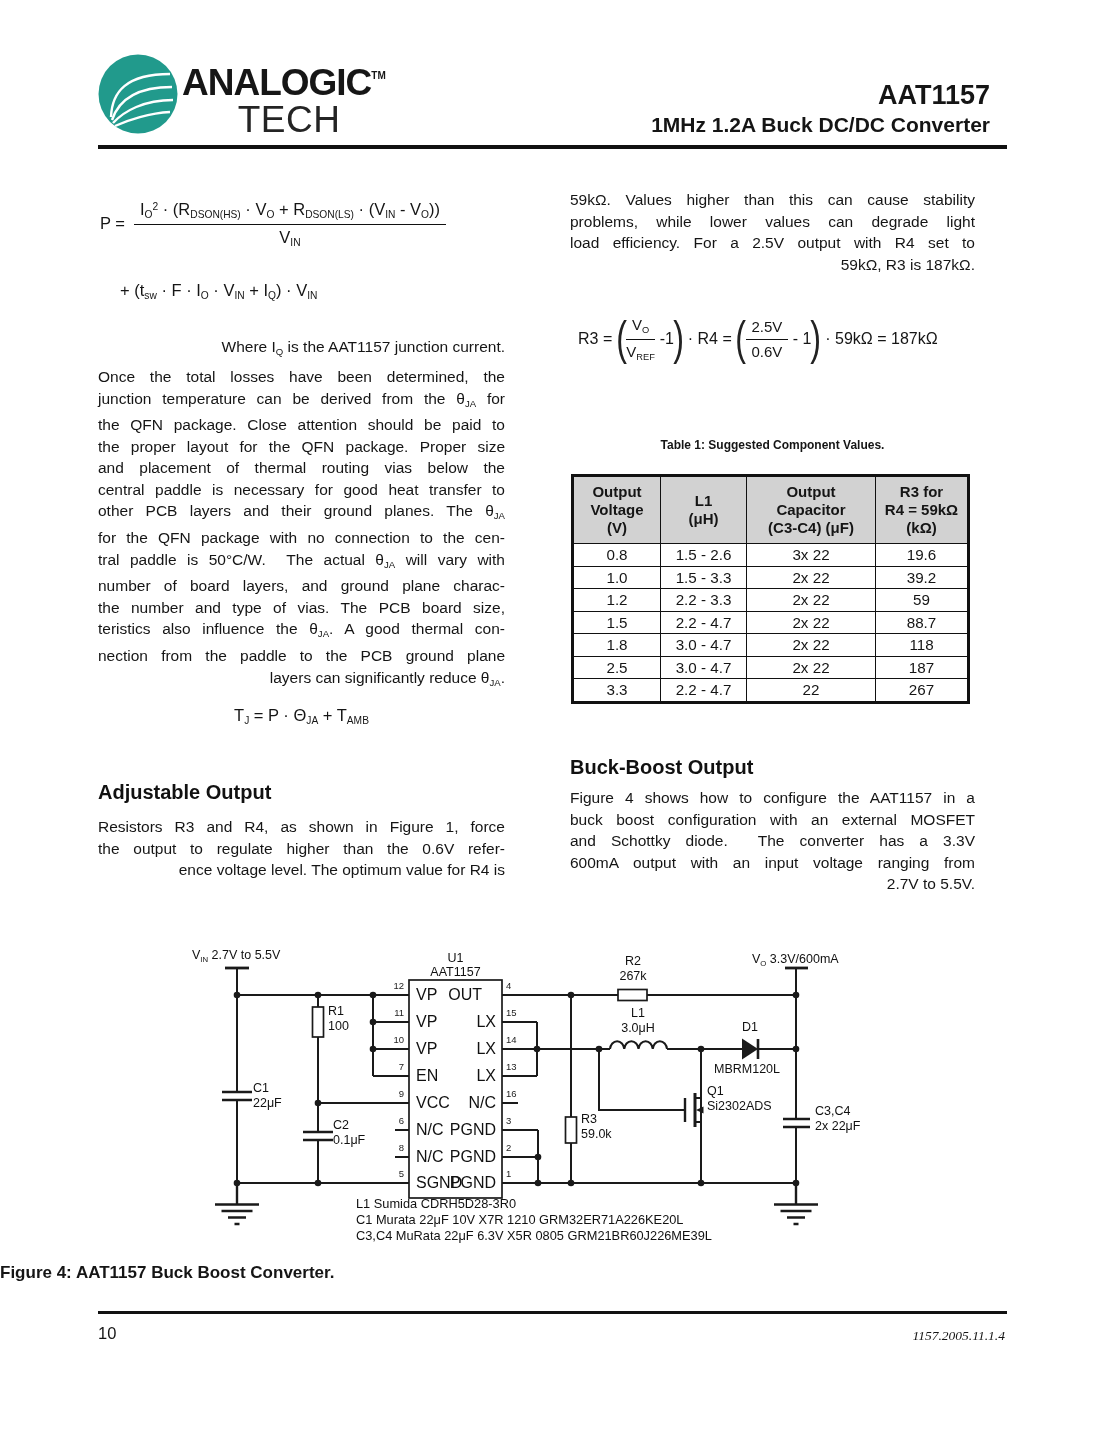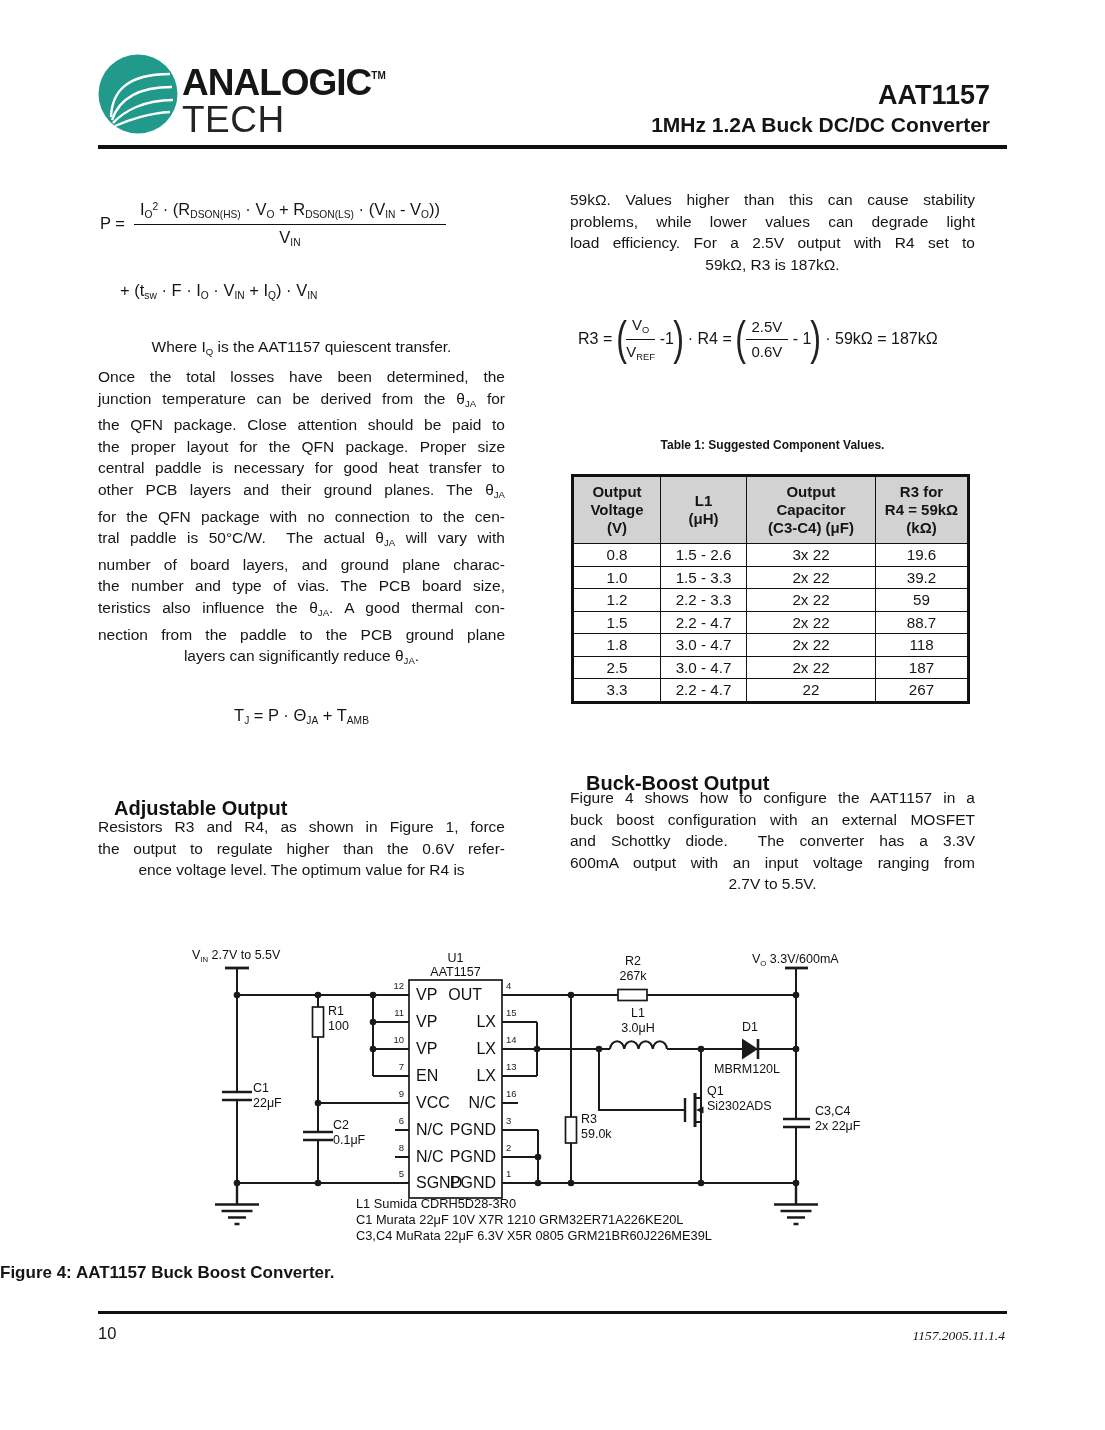--- a/index.html
+++ b/index.html
@@ -3,35 +3,35 @@
 <meta charset="utf-8">
 <style>
   html,body{margin:0;padding:0;background:#fff;}
   .page{position:relative;width:1105px;height:1430px;background:#fff;overflow:hidden;
         font-family:"Liberation Sans","DejaVu Sans",sans-serif;color:#151515;}
   
   .logo{position:absolute;left:96px;top:54px;width:84px;height:82px;}
   .brand{position:absolute;left:182px;top:57px;width:214px;}
   .brand-top{font-size:37px;font-weight:bold;letter-spacing:-1px;line-height:38px;color:#161616;white-space:nowrap;}
   .brand-top .tm{font-size:10px;font-weight:bold;vertical-align:1.6em;letter-spacing:0;}
-  .brand-bottom{font-size:37px;font-weight:400;letter-spacing:0.5px;line-height:36px;text-align:left;color:#242424;}
+  .brand-bottom{font-size:37px;font-weight:400;letter-spacing:0.5px;line-height:36px;text-align:center;color:#242424;}
   .part{position:absolute;right:115px;top:80px;font-size:27px;font-weight:bold;}
   .subtitle{position:absolute;right:115px;top:113px;font-size:21px;font-weight:bold;}
   .hrule{position:absolute;left:98px;width:909px;background:#111;}
   .hrule.top{top:145px;height:4px;}
   .hrule.bottom{top:1311px;height:3px;}
   
   .col{position:absolute;}
   .col.left{left:98px;top:195px;width:407px;height:720px;}
   .col.right{left:570px;top:188px;width:405px;height:730px;}
   .bl{position:relative;font-size:15.5px;line-height:21.55px;white-space:pre-wrap;}
   .jl{text-align:justify;text-align-last:justify;}
-  .ll{text-align:center;}
+  .ll{text-align:right;}
   .para{position:absolute;left:0;width:100%;}
-  h2.sect{position:absolute;left:0;margin:16px;font-size:20px;font-weight:bold;line-height:25px;color:#111;}
+  h2.sect{position:absolute;left:0;margin:0;font-size:20px;font-weight:bold;line-height:25px;color:#111;}
   .sb{font-size:.62em;vertical-align:-.33em;}
   .sp{font-size:.62em;vertical-align:.5em;}
   
   .eq-row{position:absolute;display:flex;align-items:center;font-size:16.5px;}
   .eq-row .lhs{margin-right:9px;}
   .frac{display:inline-flex;flex-direction:column;}
   .frac .fnum{border-bottom:1.7px solid #111;padding:1px 6px 4px;text-align:center;}
   .frac .fden{padding-top:3px;text-align:center;}
   .eq-line2{position:absolute;left:22px;font-size:16.5px;}
   .eq-tj{position:absolute;left:0;width:100%;text-align:center;font-size:16.5px;}
@@ -86,27 +86,28 @@
   <div class="col left">
     <div class="eq-row" style="top:4px;left:2px">
       <span class="lhs">P =</span>
       <span class="frac">
         <span class="fnum"><span>I</span><span class="sb">O</span><span class="sp">2</span><span> · (R</span><span class="sb">DSON(HS)</span><span> · V</span><span class="sb">O</span><span> + R</span><span class="sb">DSON(LS)</span><span> ·  (V</span><span class="sb">IN</span><span> - V</span><span class="sb">O</span><span>))</span></span>
         <span class="fden"><span>V</span><span class="sb">IN</span></span>
       </span>
     </div>
     <div class="eq-line2" style="top:86px"><span>+ (t</span><span class="sb">sw</span><span> · F · I</span><span class="sb">O</span><span> · V</span><span class="sb">IN</span><span> + I</span><span class="sb">Q</span><span>) · V</span><span class="sb">IN</span></div>
     <div class="para" style="top:141px">
-      <div class="bl ll"><span>Where I</span><span class="sb">Q</span><span> is the AAT1157 quiescent transfer.</span></div>
+      <div class="bl ll"><span>Where I</span><span class="sb">Q</span><span> is the AAT1157 junction current.</span></div>
     </div>
     <div class="para" style="top:171px">
       <div class="bl jl"><span>Once the total losses have been determined, the</span></div>
       <div class="bl jl"><span>junction temperature can be derived from the θ</span><span class="sb">JA</span><span> for</span></div>
       <div class="bl jl"><span>the QFN package. Close attention should be paid to</span></div>
       <div class="bl jl"><span>the proper layout for the QFN package. Proper size</span></div>
+      <div class="bl jl"><span>and placement of thermal routing vias below the</span></div>
       <div class="bl jl"><span>central paddle is necessary for good heat transfer to</span></div>
       <div class="bl jl"><span>other PCB layers and their ground planes. The θ</span><span class="sb">JA</span></div>
       <div class="bl jl"><span>for the QFN package with no connection to the cen-</span></div>
       <div class="bl jl"><span>tral paddle is 50°C/W.  The actual θ</span><span class="sb">JA</span><span> will vary with</span></div>
       <div class="bl jl"><span>number of board layers, and ground plane charac-</span></div>
       <div class="bl jl"><span>the number and type of vias. The PCB board size,</span></div>
       <div class="bl jl"><span>teristics also influence the θ</span><span class="sb">JA</span><span>. A good thermal con-</span></div>
       <div class="bl jl"><span>nection from the paddle to the PCB ground plane</span></div>
       <div class="bl ll"><span>layers can significantly reduce θ</span><span class="sb">JA</span><span>.</span></div>
     </div>

